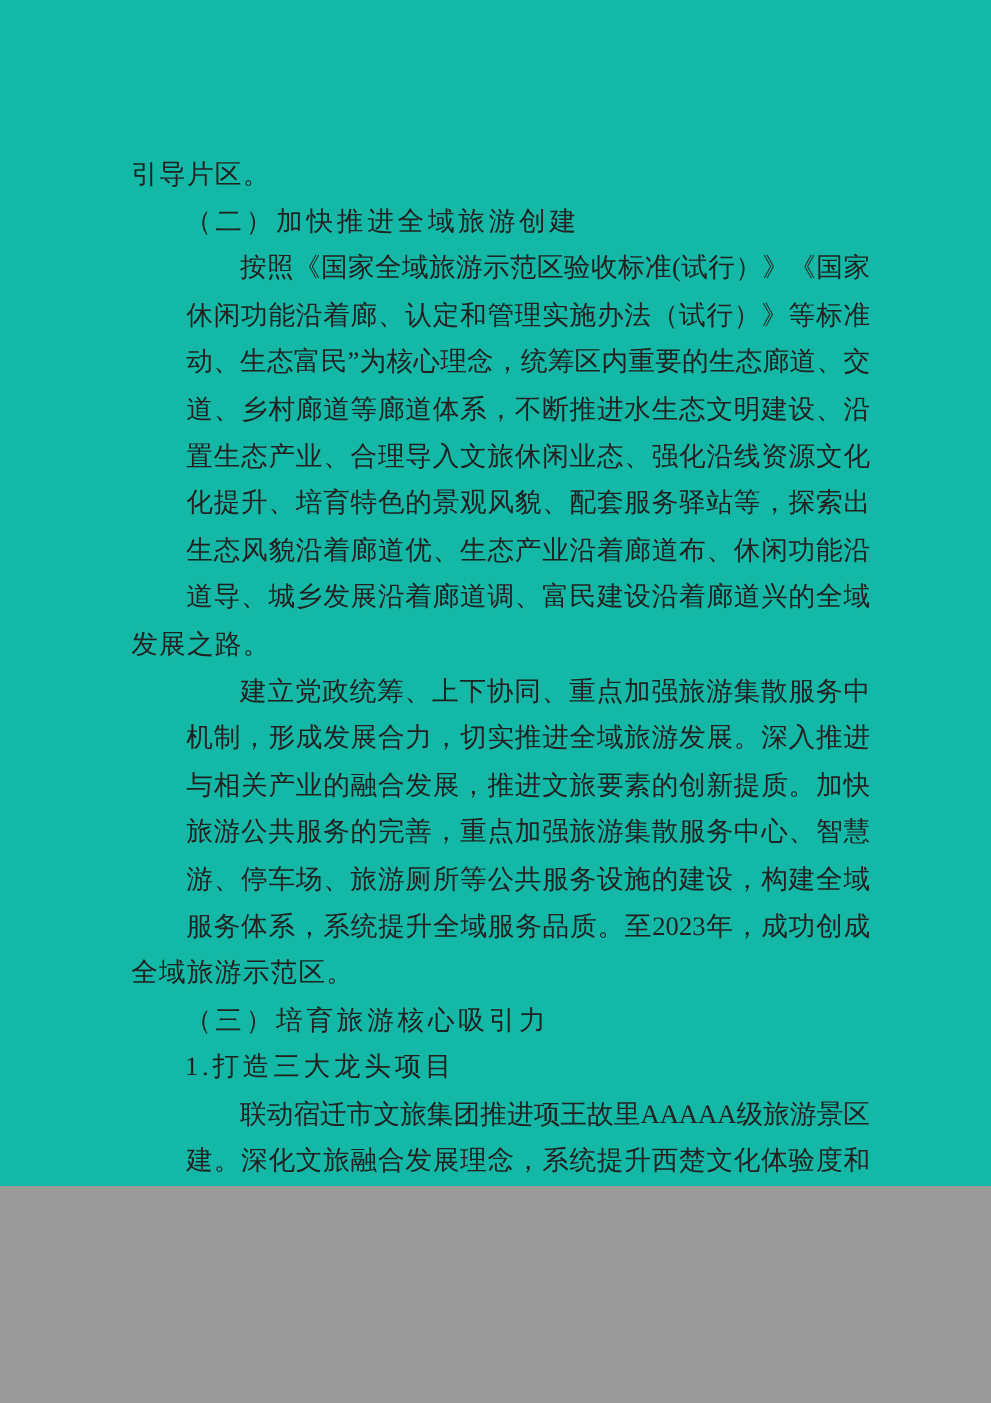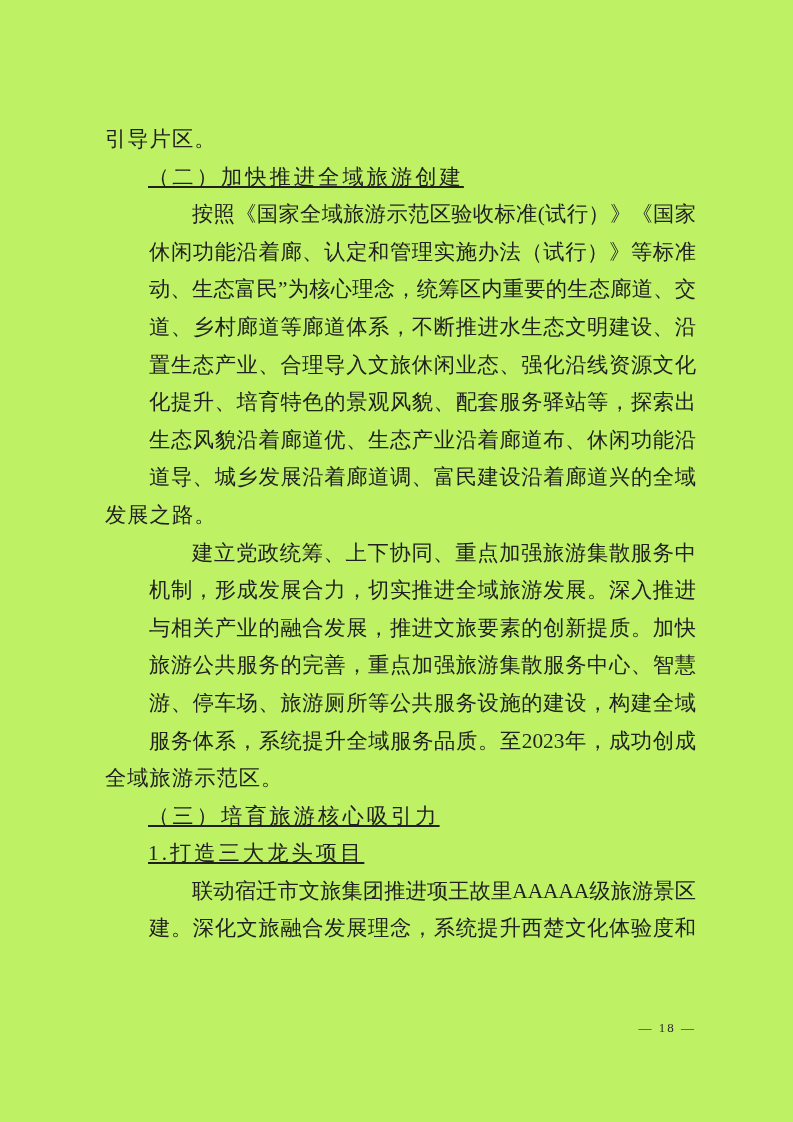--- a/index.html
+++ b/index.html
@@ -3,23 +3,23 @@
 <meta charset="utf-8">
 <style>
   html, body {
     margin: 0;
     padding: 0;
     background: #9a9a9a;
   }
   .page {
     position: relative;
     width: 793px;
-    height: 1122px;
+    height: 949px;
     margin: 0 auto;
-    background: #bef264;
+    background: #14b8a6;
     font-family: "Liberation Serif", "DejaVu Serif", serif;
     color: #212121;
     overflow: hidden;
   }
   .text-block {
     position: absolute;
     left: 105px;
     top: 121px;
     width: 591px;
   }
@@ -41,21 +41,20 @@
     overflow: hidden;
     margin-left: 44px;
   }
   
   .ind {
     text-indent: 43px;
   }
   
   .head {
     letter-spacing: 3px;
-    text-decoration: underline;
   }
   .page-footer {
     position: absolute;
     top: 1016px;
     right: 97px;
     font-size: 13px;
     line-height: 24px;
     letter-spacing: 2px;
     color: #2a2a2a;
   }

